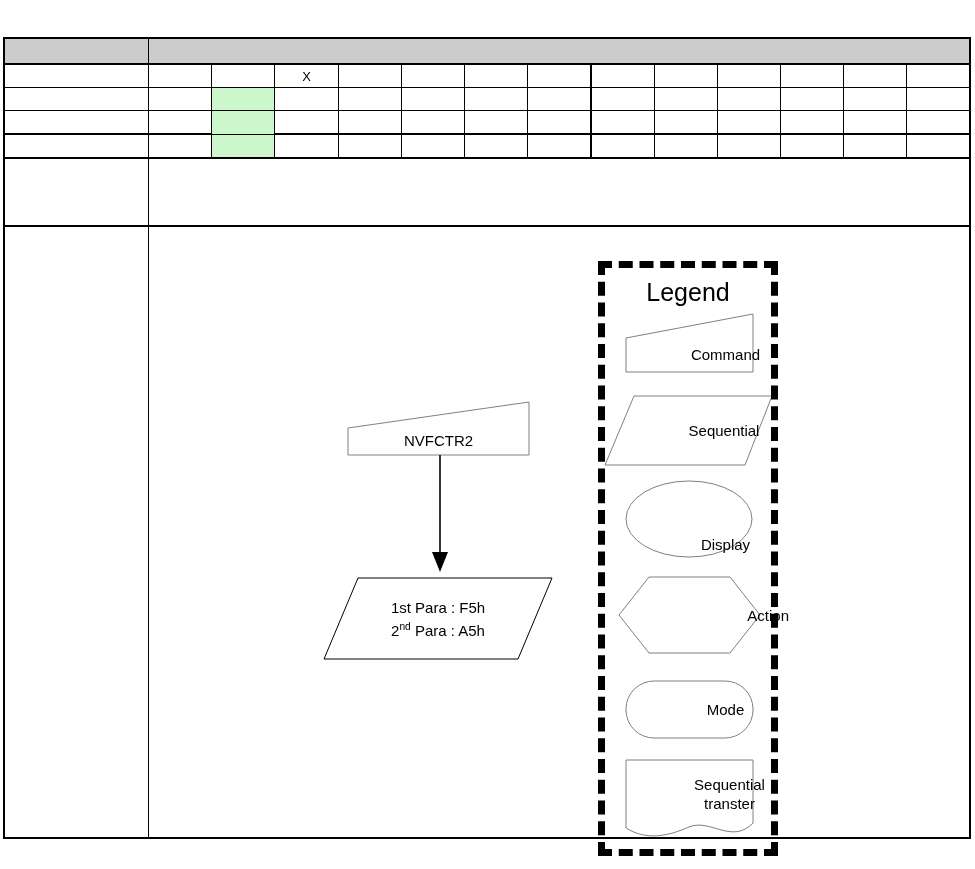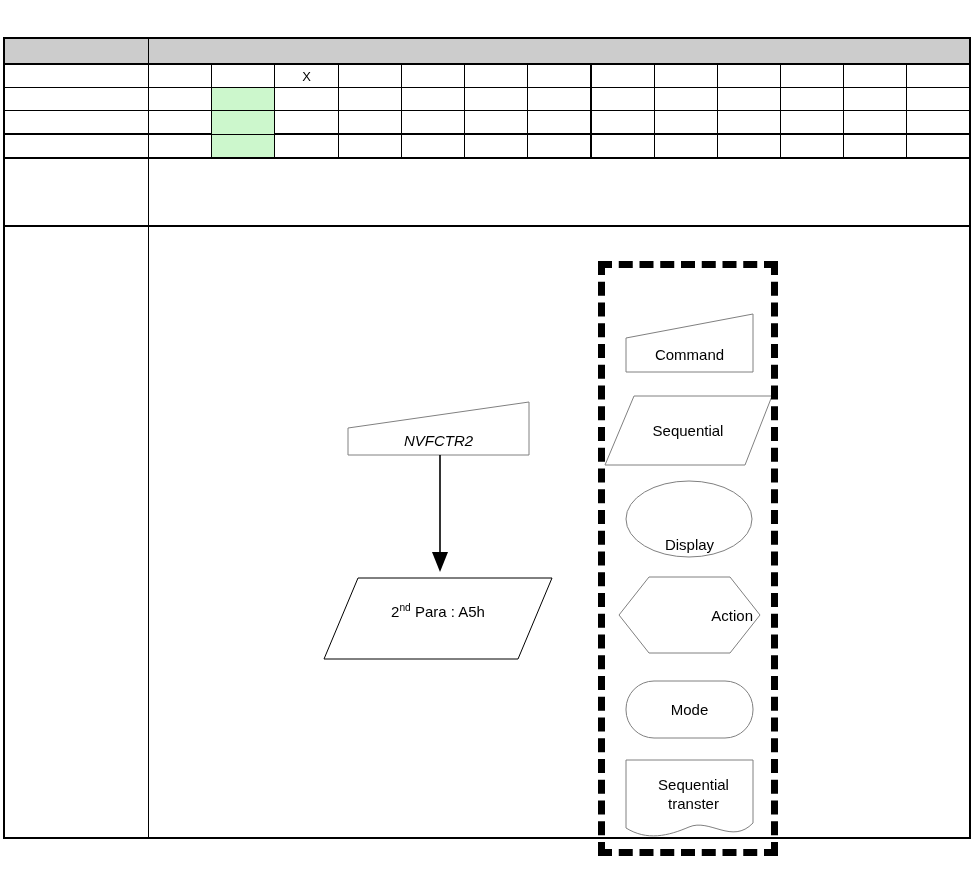--- a/index.html
+++ b/index.html
@@ -91,20 +91,21 @@
     text-align: center;
     font-size: 25px;
     color: #000000;
   }
   .legend-label {
     position: absolute;
     text-align: center;
     font-size: 15px;
     line-height: 19px;
     color: #000000;
+    padding-left: 36px;
   }
   sup { font-size: 0.68em; vertical-align: super; }
 </style>
 </head>
 <body>
 
 <div id="page">
 
   <table class="reg-table">
     <tbody>
@@ -210,27 +211,29 @@
 
     <polygon points="649,577 730,577 760,615 730,653 649,653 619,615" fill="#ffffff" stroke="#808080" stroke-width="1"></polygon>
 
     <rect x="626" y="681" width="127" height="57" rx="28" ry="28" fill="#ffffff" stroke="#808080" stroke-width="1"></rect>
 
     <path d="M626,760 L753,760 L753,823
              C732,845 710,818 689,827
              C668,836 647,841 626,828 Z" fill="#ffffff" stroke="#808080" stroke-width="1"></path>
   </svg>
 
-  <div class="shape-label" style="left:348px; top:431px; width:181px;font-style:italic;">NVFCTR2</div>
+  <div class="shape-label" style="left:348px; top:431px; width:181px;">NVFCTR2</div>
 
   <div class="shape-label" style="left:336px; top:598px; width:204px;">
+    <div>1st Para : F5h</div>
     <div><span>2</span><sup>nd</sup><span> Para : A5h</span></div>
   </div>
 
   <div class="legend-box"></div>
+  <div class="legend-title">Legend</div>
 
   <div class="legend-label" style="left:626px; top:345px; width:127px;">Command</div>
 
   <div class="legend-label" style="left:618px; top:421px; width:140px;">Sequential</div>
 
   <div class="legend-label" style="left:626px; top:535px; width:127px;">Display</div>
 
   <div class="legend-label" style="left:626px; top:606px; width:127px;text-align:right;">Action</div>
 
   <div class="legend-label" style="left:626px; top:700px; width:127px;">Mode</div>

